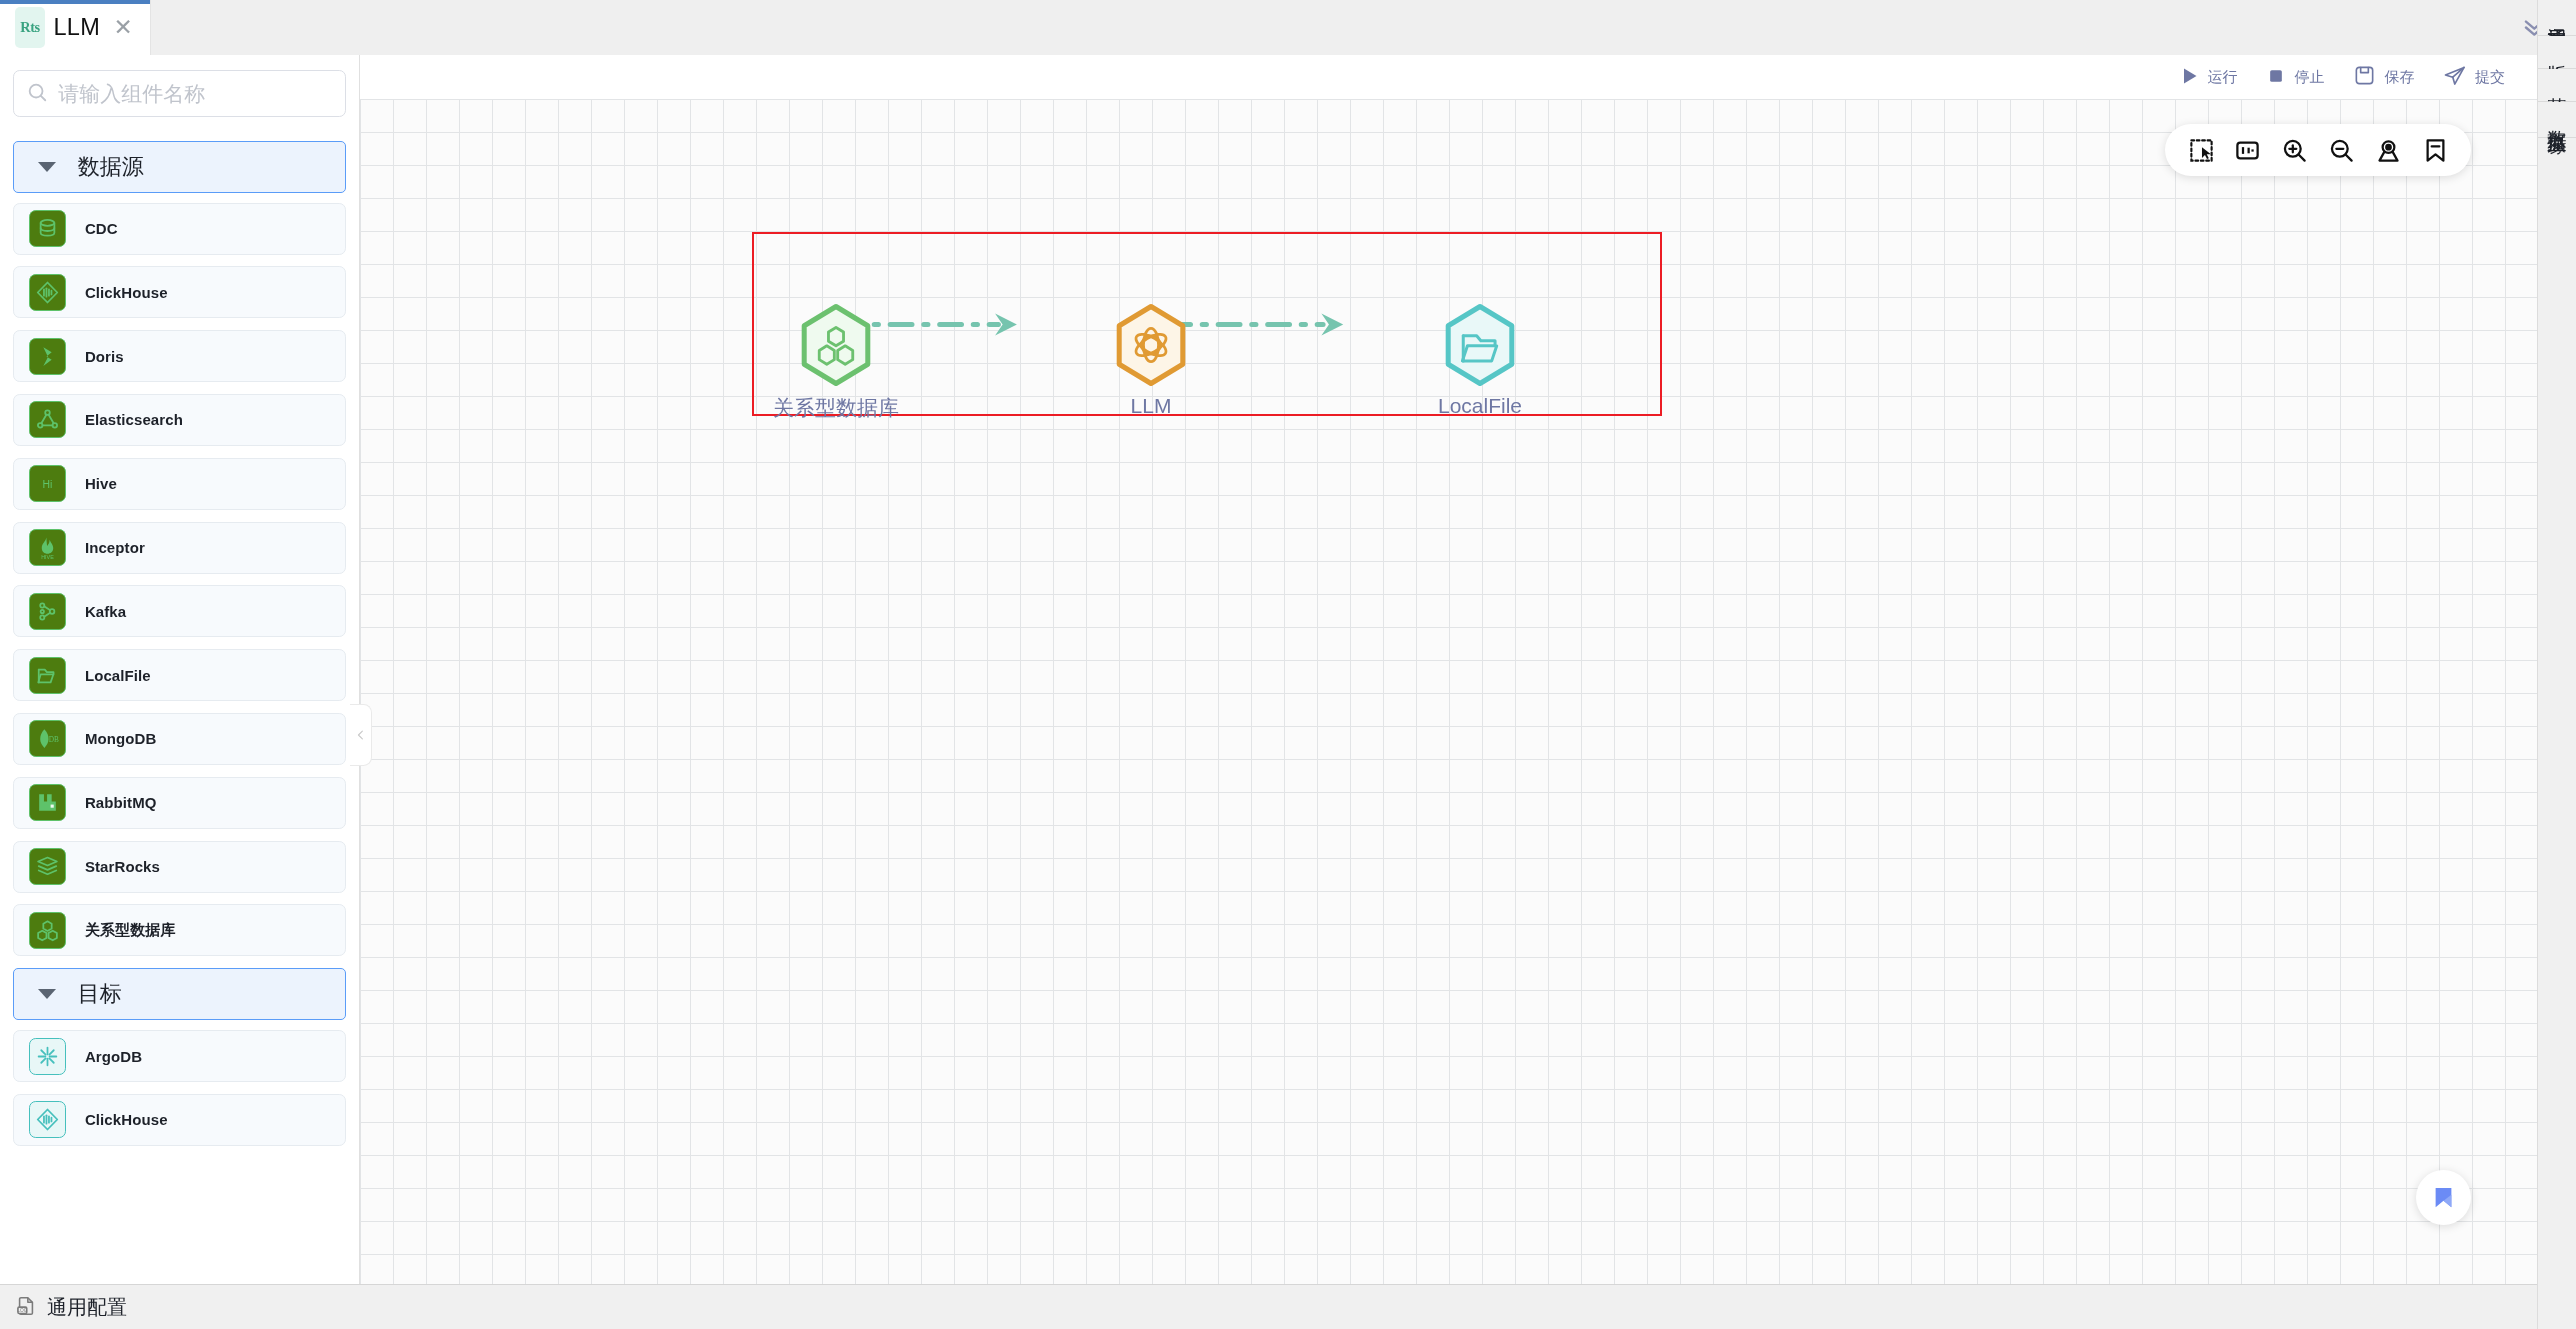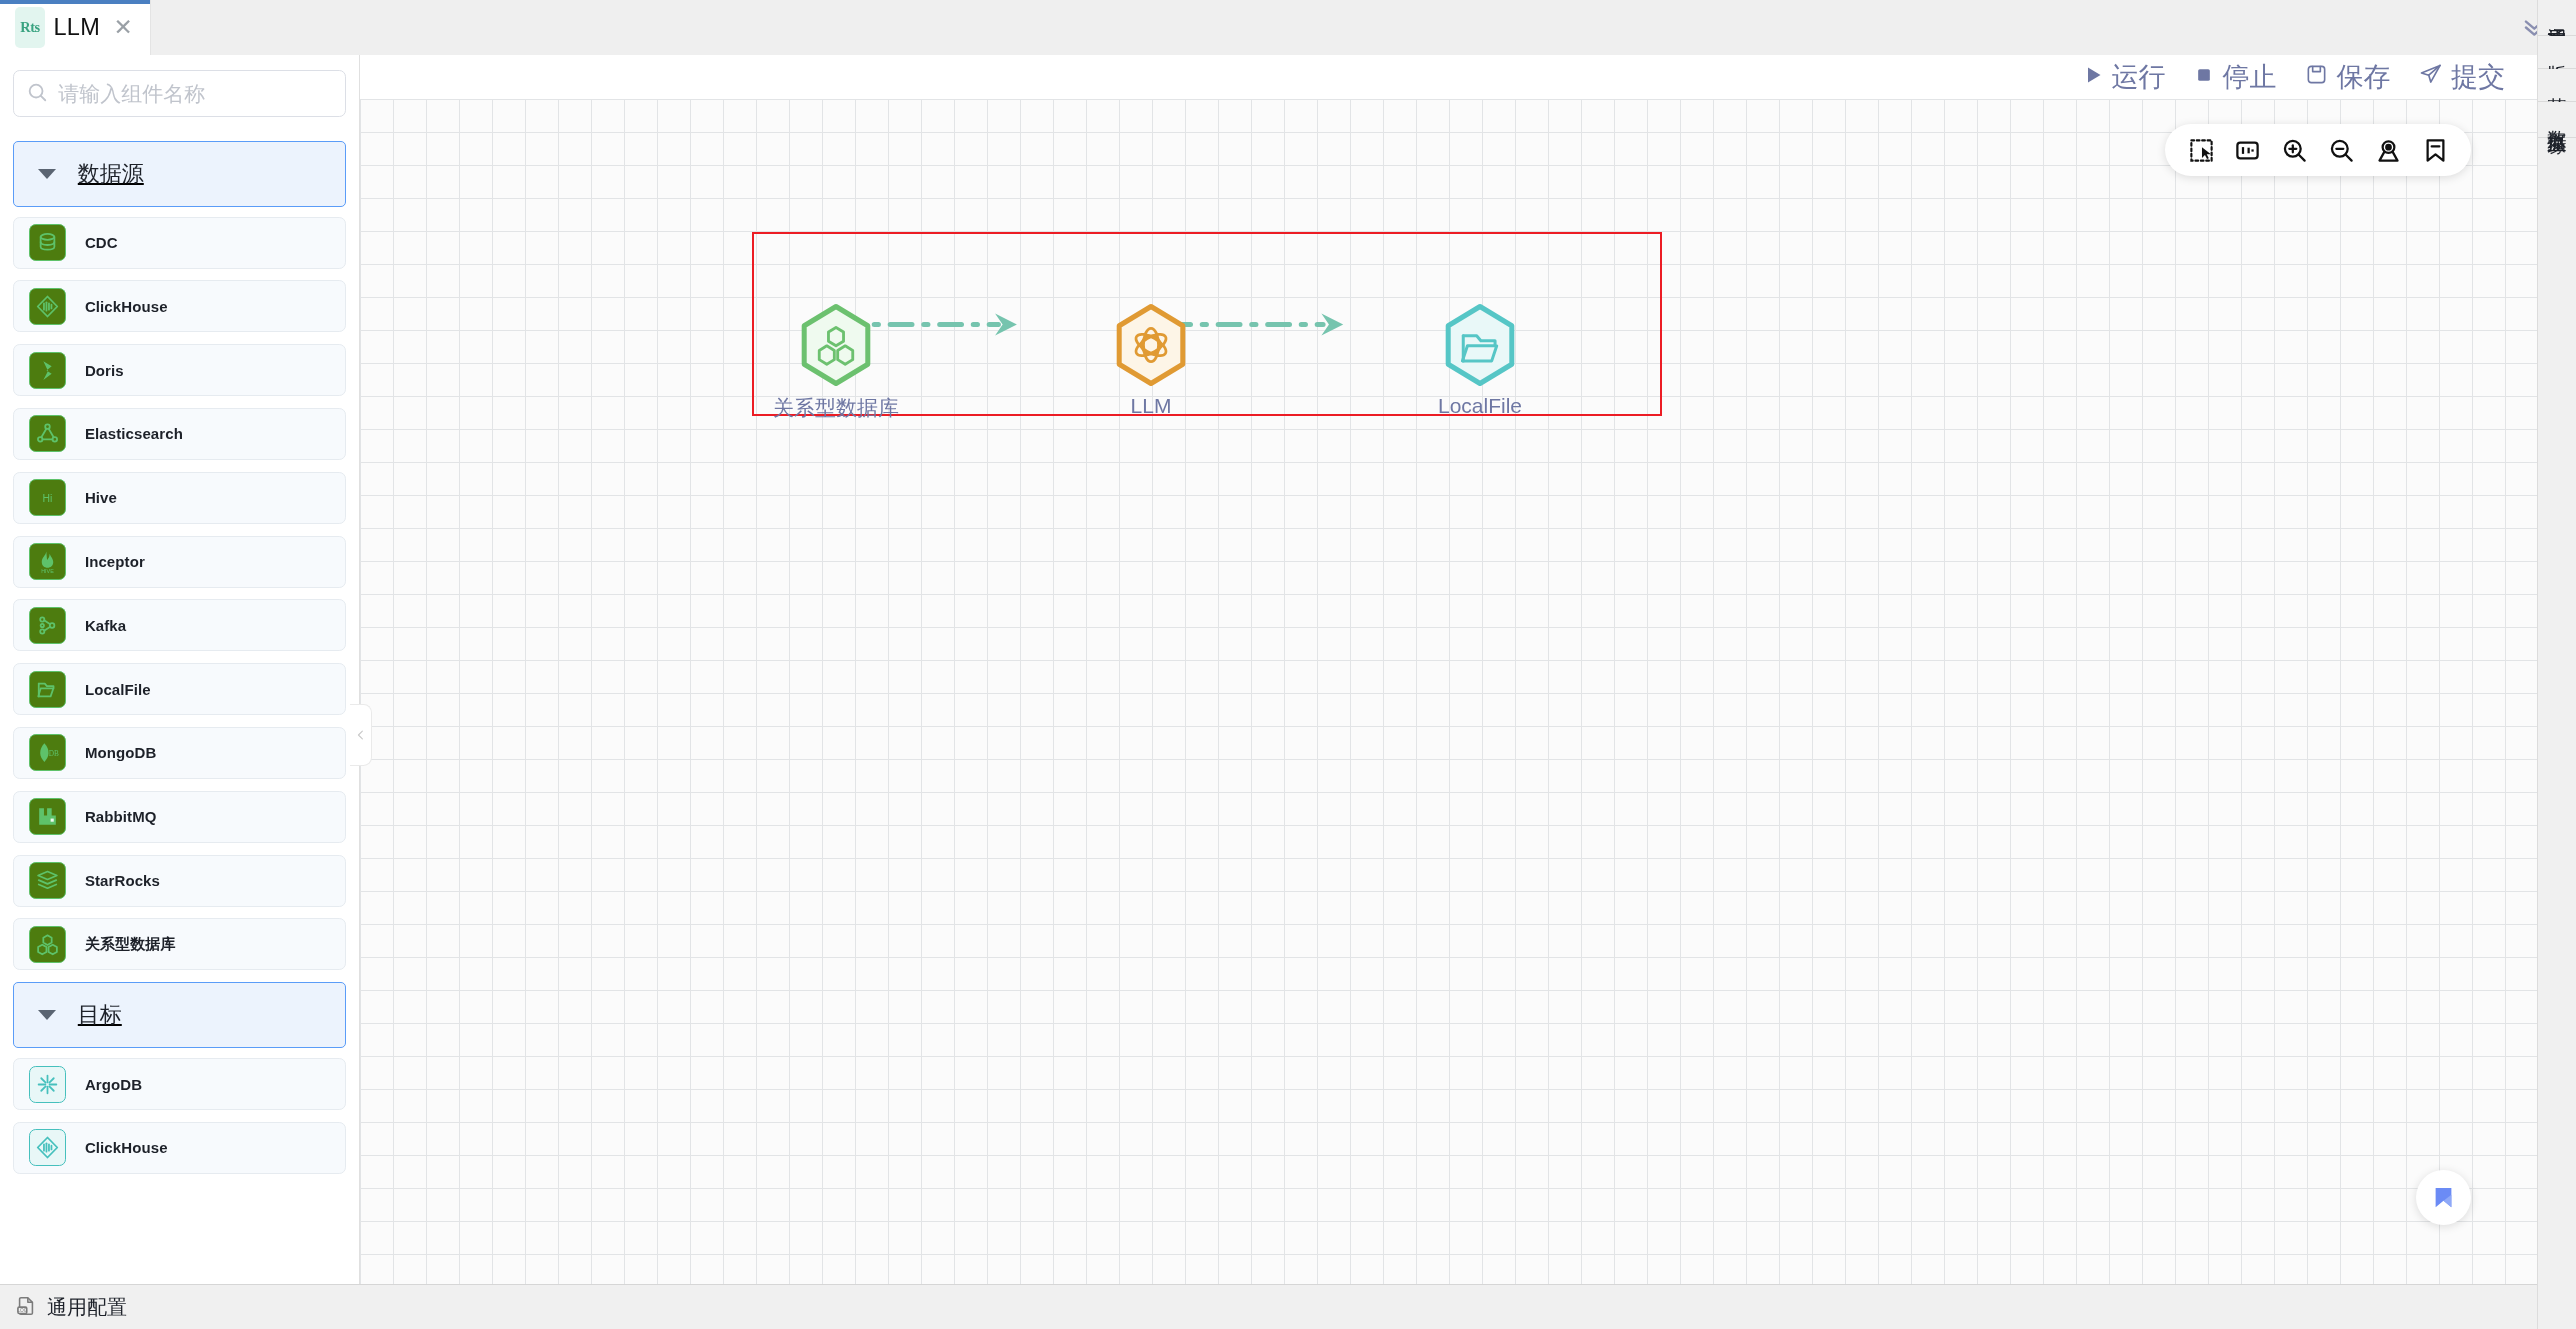--- a/index.html
+++ b/index.html
@@ -60,23 +60,23 @@
     border: 0; outline: none; flex: 1; margin-left: 10px;
     font-size: 21px; color: #be185d; background: transparent;
     font-family: Liberation Sans, sans-serif;
   }
   .search-input::placeholder { color: #c0c4cc; }
 
   .list { padding: 0 13.4px 17px 13.4px; overflow-y: auto; height: calc(100% - 76px); }
   .list::-webkit-scrollbar { width: 0px; }
 
   .group-header {
-    height: 66px; background: #ecf3fd; border: 0.8px solid #5a9cf8;
+    height: 52px; background: #ecf3fd; border: 0.8px solid #5a9cf8;
     border-radius: 5px; display: flex; align-items: center;
-    padding: 0 13.4px; margin: 11.8px 0 10px 0; gap: 22px; text-decoration: underline;
+    padding: 0 13.4px; margin: 11.8px 0 10px 0; gap: 22px;
   }
   .caret {
     width: 0; height: 0; border-left: 9.2px solid transparent;
     border-right: 9.2px solid transparent; border-top: 10px solid #5a6472;
     margin-left: 10px;
   }
   .group-label { font-size: 22px; color: #1d2129; }
 
   .item {
     height: 52px; background: #f7fafd; border: 0.8px solid #e6ebf0;
@@ -103,21 +103,21 @@
     position: absolute; left: 360px; top: 55px; right: 39px; bottom: 45px;
     background: #fff; overflow: hidden;
   }
   .topactions {
     position: absolute; left: 0; top: 0; right: 0; height: 44px;
     background: #ffffff; display: flex; align-items: center;
     justify-content: flex-end; gap: 28.6px; padding-right: 32px; z-index: 10;
   }
   .action {
     display: flex; align-items: center; gap: 8.4px; cursor: pointer;
-    color: #7b82a8; font-size: 27px;
+    color: #7b82a8; font-size: 15px;
   }
   .action-label { color: #6e77a3; }
 
   .canvas {
     position: absolute; left: 0; top: 44px; right: 0; bottom: 0;
     background-color: #fbfbfb;
     background-image:
       linear-gradient(to right, #e2e4e6 0.8px, transparent 0.8px),
       linear-gradient(to bottom, #e2e4e6 0.8px, transparent 0.8px);
     background-size: 33px 33px;

